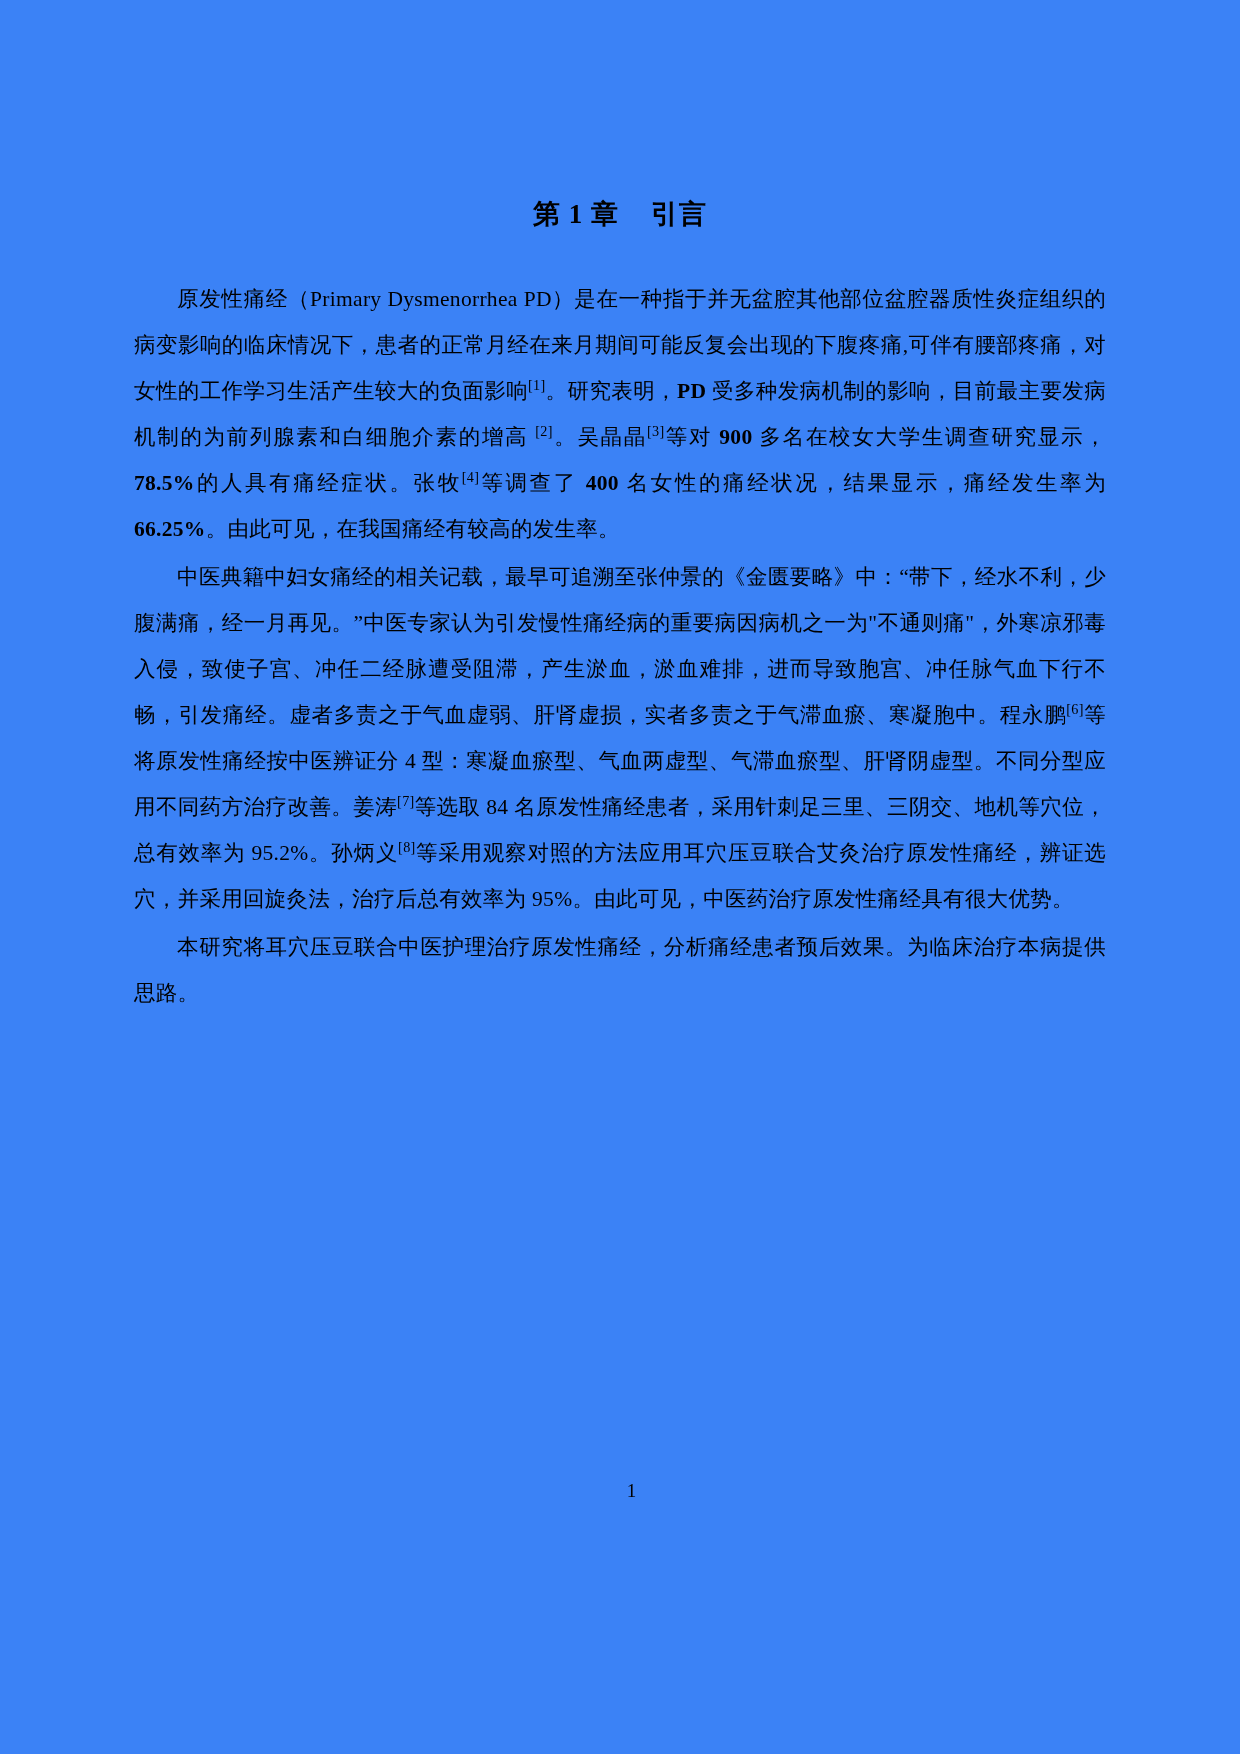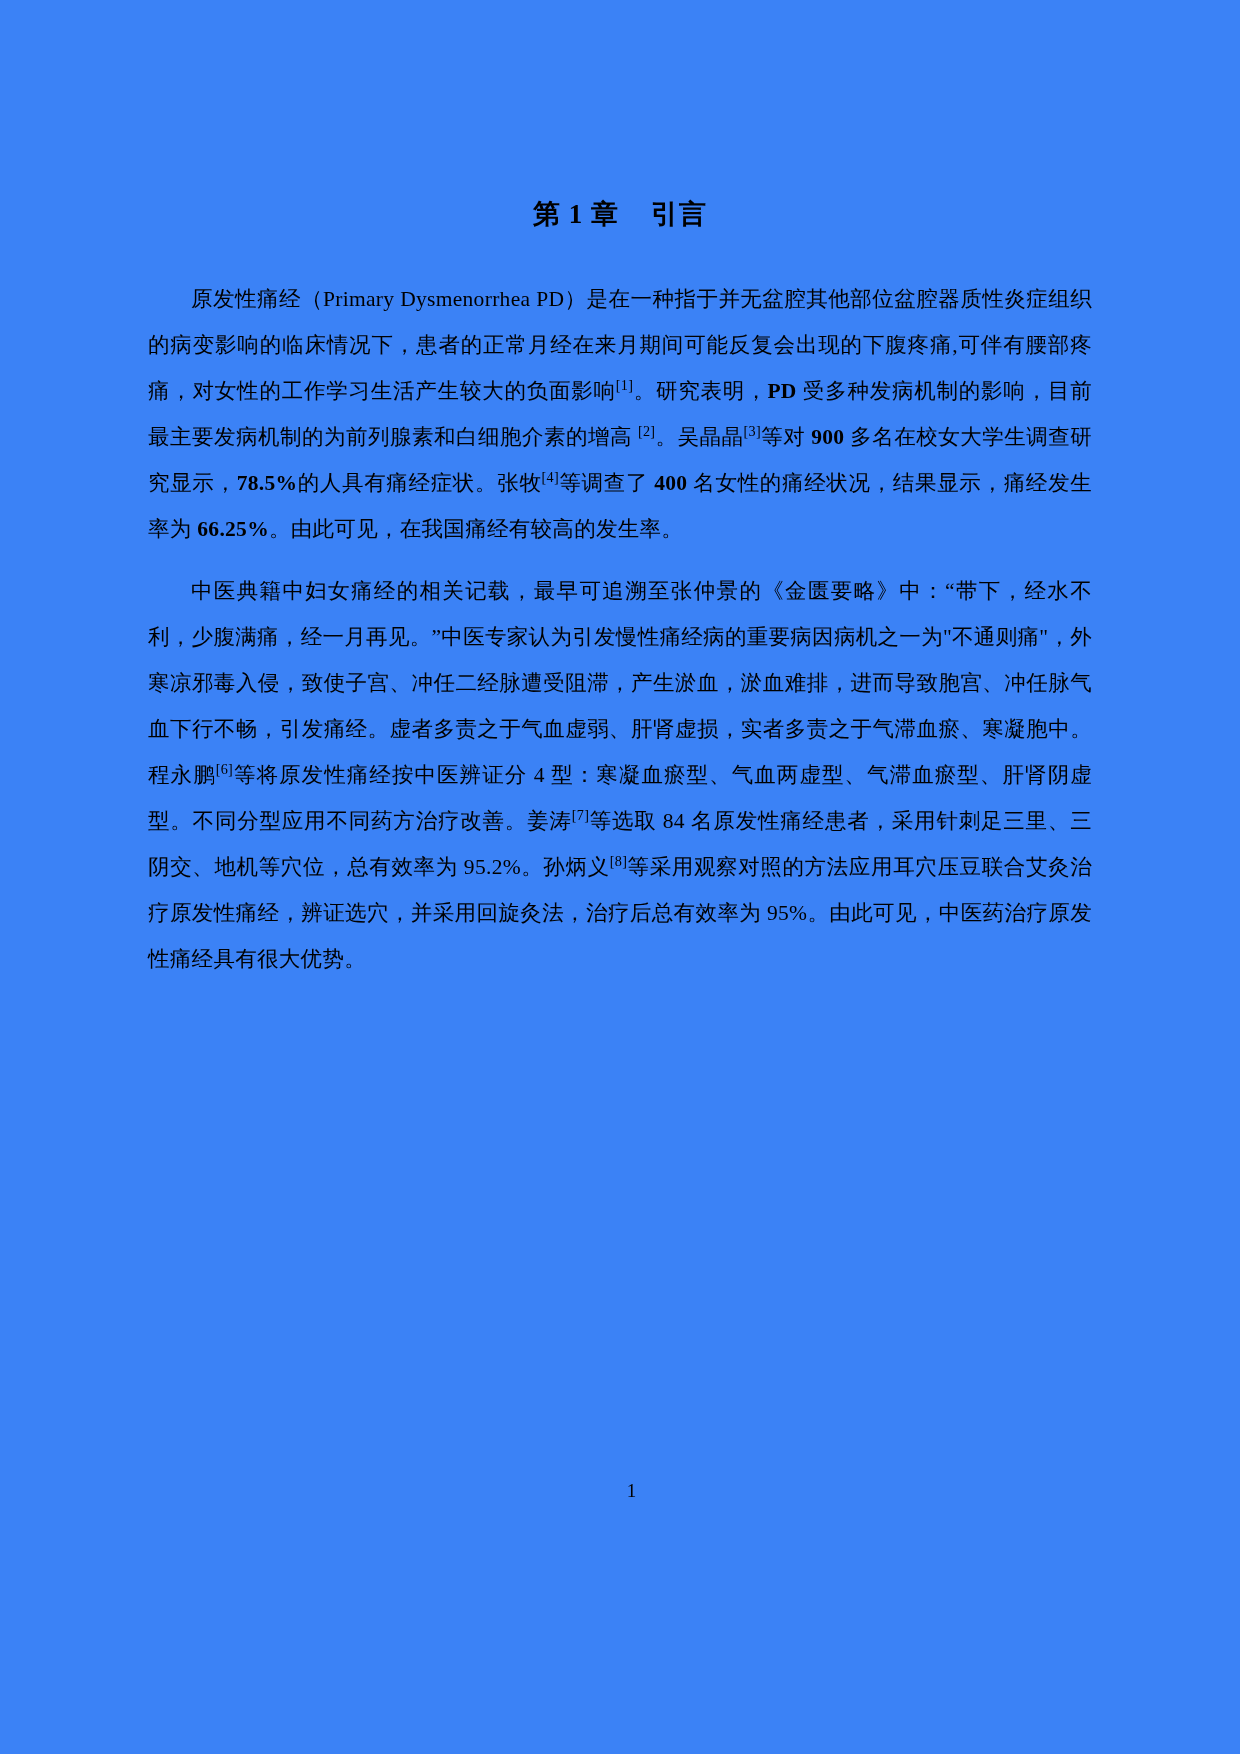--- a/index.html
+++ b/index.html
@@ -32,21 +32,21 @@
     font-size: 27px;
     letter-spacing: 1px;
     margin: 0 0 44px 0;
     font-family: "Liberation Serif", "DejaVu Serif", serif;
   }
   .chapter-title .gap {
     display: inline-block;
     width: 32px;
   }
   p.body {
-    margin: 16px;
+    margin: 2px;
     font-size: 21.5px;
     line-height: 46px;
     text-align: justify;
     text-justify: inter-ideograph;
     text-indent: 2em;
     letter-spacing: 0.3px;
   }
   b {
     font-weight: bold;
   }
@@ -76,18 +76,21 @@
 
     <p class="body">
       <span>原发性痛经（Primary Dysmenorrhea PD）是在一种指于并无盆腔其他部位盆腔器质性炎症组织的病变影响的临床情况下，患者的正常月经在来月期间可能反复会出现的下腹疼痛,可伴有腰部疼痛，对女性的工作学习生活产生较大的负面影响<sup>[1]</sup>。研究表明，<b>PD</b> 受多种发病机制的影响，目前最主要发病机制的为前列腺素和白细胞介素的增高 <sup>[2]</sup>。吴晶晶<sup>[3]</sup>等对 <b>900</b> 多名在校女大学生调查研究显示，<b>78.5%</b>的人具有痛经症状。张牧<sup>[4]</sup>等调查了 <b>400</b> 名女性的痛经状况，结果显示，痛经发生率为 <b>66.25%</b>。由此可见，在我国痛经有较高的发生率。</span>
     </p>
 
 
     <p class="body">
       <span>中医典籍中妇女痛经的相关记载，最早可追溯至张仲景的《金匮要略》中：“带下，经水不利，少腹满痛，经一月再见。”中医专家认为引发慢性痛经病的重要病因病机之一为"不通则痛"，外寒凉邪毒入侵，致使子宫、冲任二经脉遭受阻滞，产生淤血，淤血难排，进而导致胞宫、冲任脉气血下行不畅，引发痛经。虚者多责之于气血虚弱、肝肾虚损，实者多责之于气滞血瘀、寒凝胞中。程永鹏<sup>[6]</sup>等将原发性痛经按中医辨证分 4 型：寒凝血瘀型、气血两虚型、气滞血瘀型、肝肾阴虚型。不同分型应用不同药方治疗改善。姜涛<sup>[7]</sup>等选取 84 名原发性痛经患者，采用针刺足三里、三阴交、地机等穴位，总有效率为 95.2%。孙炳义<sup>[8]</sup>等采用观察对照的方法应用耳穴压豆联合艾灸治疗原发性痛经，辨证选穴，并采用回旋灸法，治疗后总有效率为 95%。由此可见，中医药治疗原发性痛经具有很大优势。</span>
     </p>
 
+    <p class="body">
+      <span>本研究将耳穴压豆联合中医护理治疗原发性痛经，分析痛经患者预后效果。为临床治疗本病提供思路。</span>
+    </p>
 
   </div>
 
   <div class="page-number">1</div>
 
 </div>
 
 </body></html>

